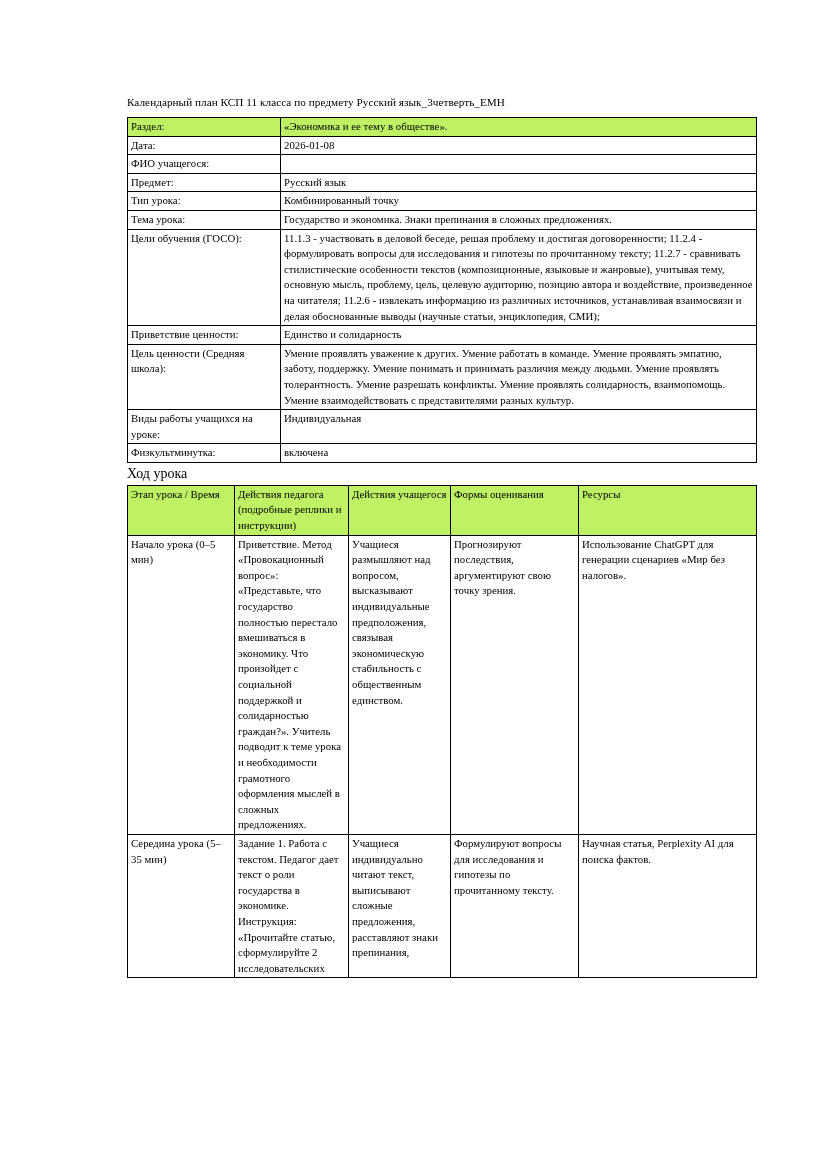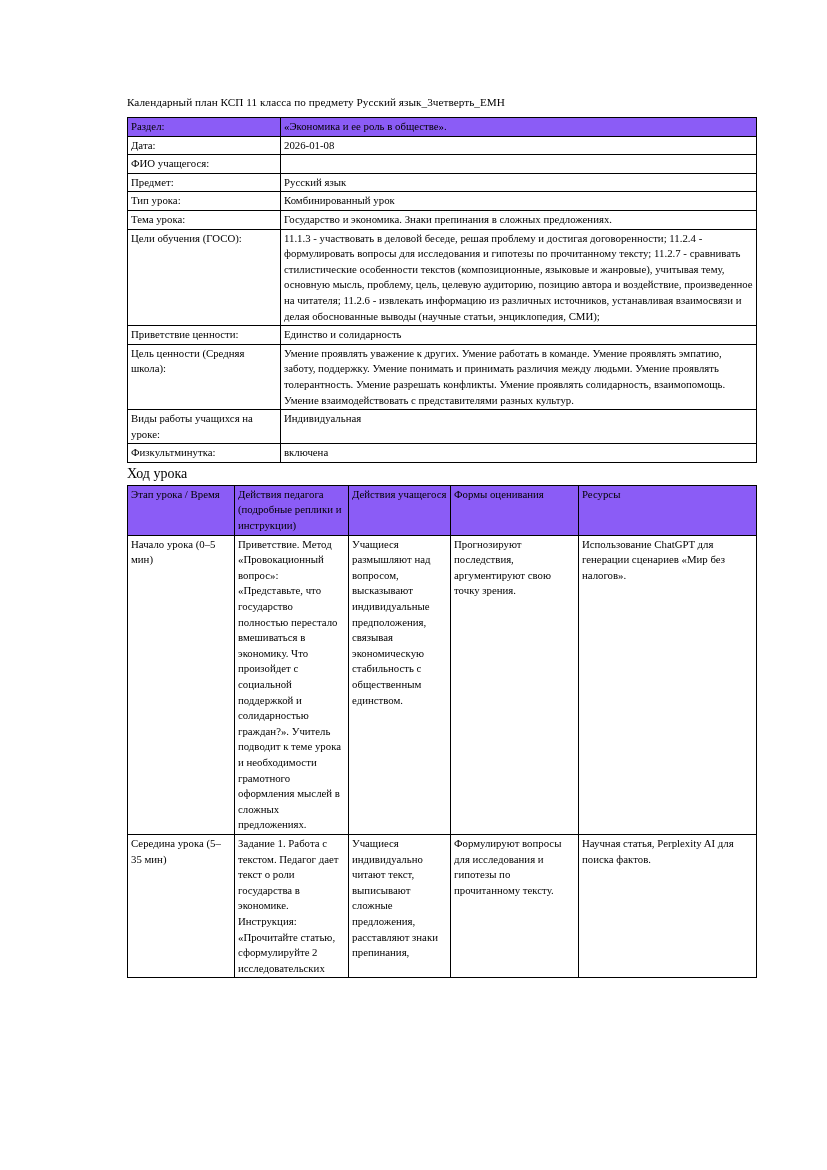--- a/index.html
+++ b/index.html
@@ -50,21 +50,21 @@
     line-height: 15.6px;
     vertical-align: top;
     text-align: left;
     font-weight: normal;
     word-wrap: break-word;
     overflow-wrap: break-word;
     hyphens: none;
   }
   table.doc-table tr.shaded td,
   table.doc-table tr.shaded th {
-    background: #8b5cf6;
+    background: #bef264;
   }
   
   .t1 col.c1 { width: 153px; }
   .t1 col.c2 { width: 476px; }
 
   
   .t2 col.c1 { width: 107px; }
   .t2 col.c2 { width: 114px; }
   .t2 col.c3 { width: 102px; }
   .t2 col.c4 { width: 128px; }
@@ -94,37 +94,37 @@
     <p class="doc-title">Календарный план КСП 11 класса по предмету Русский язык_3четверть_ЕМН</p>
 
     <table class="doc-table t1">
       <colgroup>
           <col class="c1">
           <col class="c2">
         </colgroup>
       <tbody>
         <tr class="shaded">
           <td>Раздел:</td>
-          <td>«Экономика и ее роль в обществе».</td>
+          <td>«Экономика и ее тему в обществе».</td>
         </tr>
         <tr>
           <td>Дата:</td>
           <td>2026-01-08</td>
         </tr>
         <tr>
           <td>ФИО учащегося:</td>
           <td></td>
         </tr>
         <tr>
           <td>Предмет:</td>
           <td>Русский язык</td>
         </tr>
         <tr>
           <td>Тип урока:</td>
-          <td>Комбинированный урок</td>
+          <td>Комбинированный точку</td>
         </tr>
         <tr>
           <td>Тема урока:</td>
           <td>Государство и экономика. Знаки препинания в сложных предложениях.</td>
         </tr>
         <tr>
           <td>Цели обучения (ГОСО):</td>
           <td>11.1.3 - участвовать в деловой беседе, решая проблему и достигая договоренности; 11.2.4 - формулировать вопросы для исследования и гипотезы по прочитанному тексту; 11.2.7 - сравнивать стилистические особенности текстов (композиционные, языковые и жанровые), учитывая тему, основную мысль, проблему, цель, целевую аудиторию, позицию автора и воздействие, произведенное на читателя; 11.2.6 - извлекать информацию из различных источников, устанавливая взаимосвязи и делая обоснованные выводы (научные статьи, энциклопедия, СМИ);</td>
         </tr>
         <tr>

